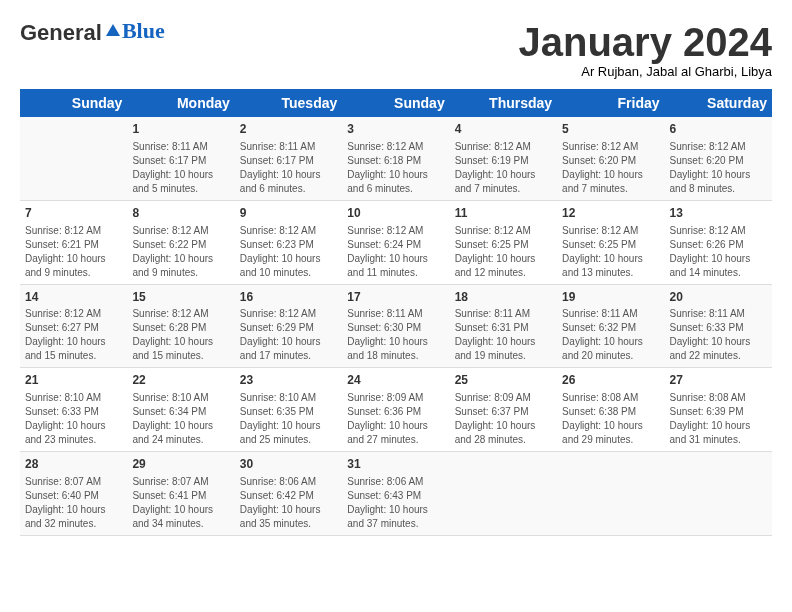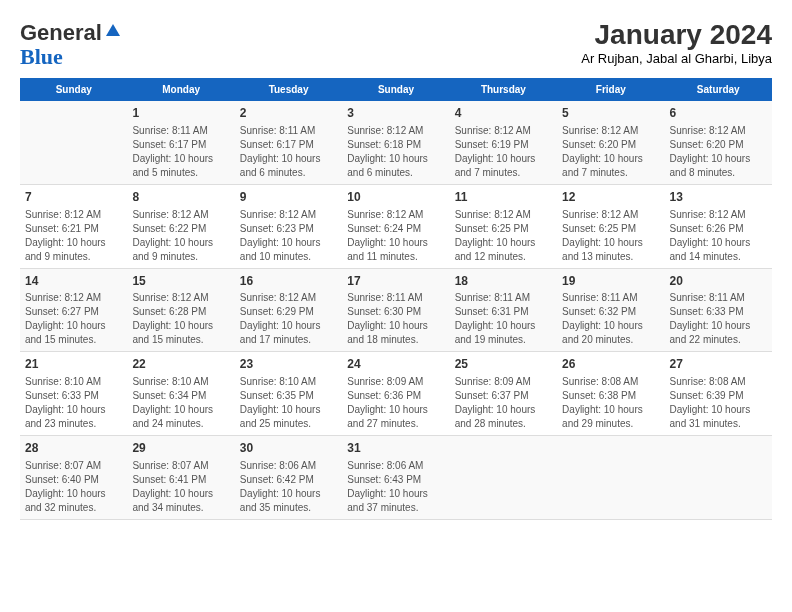--- a/index.html
+++ b/index.html
@@ -11,48 +11,48 @@
       padding: 20px;
     }
     .header {
       display: flex;
       justify-content: space-between;
       align-items: flex-start;
       margin-bottom: 10px;
     }
     .logo {
       display: flex;
-      flex-direction: column;
+      flex-direction: row;
       align-items: flex-start;
     }
     .title-block {
       text-align: right;
     }
     .month-title {
-      font-size: 28px;
+      font-size: 40px;
       font-weight: bold;
       color: #333;
       line-height: 1.1;
       margin-left: 38px;
     }
     .location-title {
       font-size: 13px;
       color: #000000;
     }
     table {
       width: 100%;
       border-collapse: collapse;
       table-layout: fixed;
     }
     thead tr th {
       background-color: #1565c0;
       color: #fff;
-      text-align: center;
+      text-align: right;
       padding: 6px 5px;
-      font-size: 10px;
+      font-size: 14px;
       font-weight: bold;
     }
     tbody tr td {
       vertical-align: top;
       padding: 4px 5px;
       font-size: 10.5px;
       color: #333;
       border-bottom: 1px solid #ddd;
       line-height: 1.4;
     }

